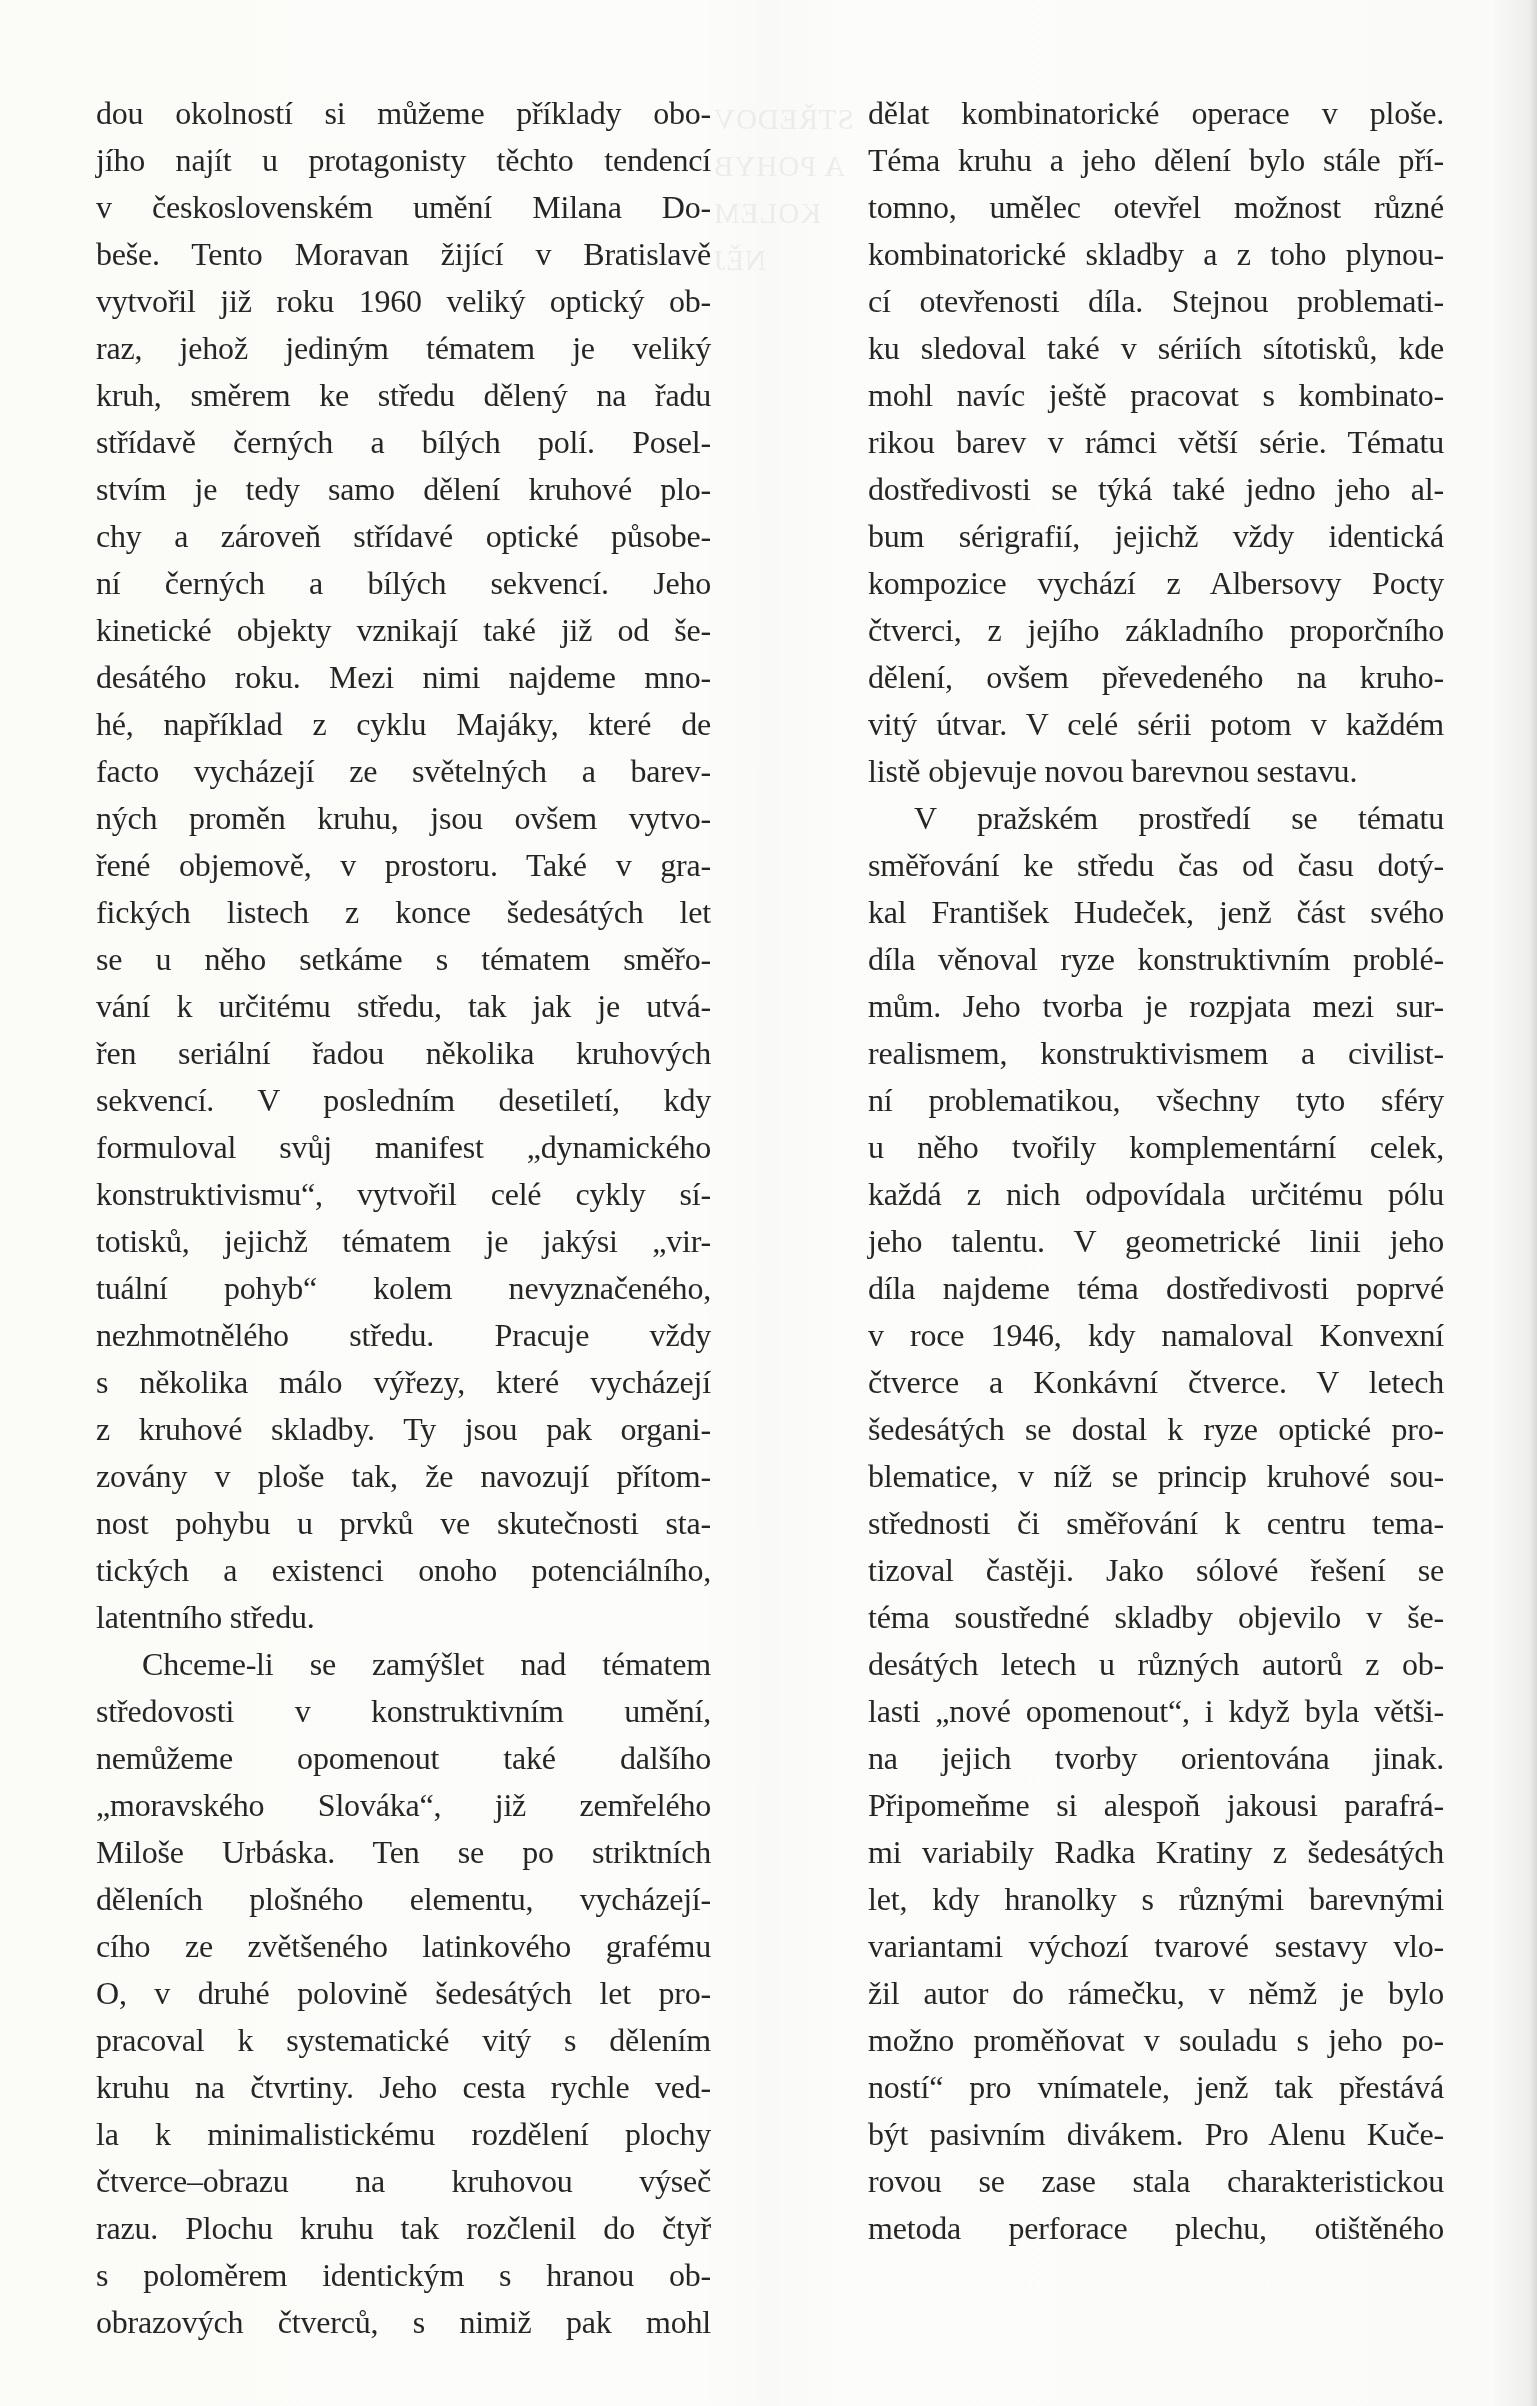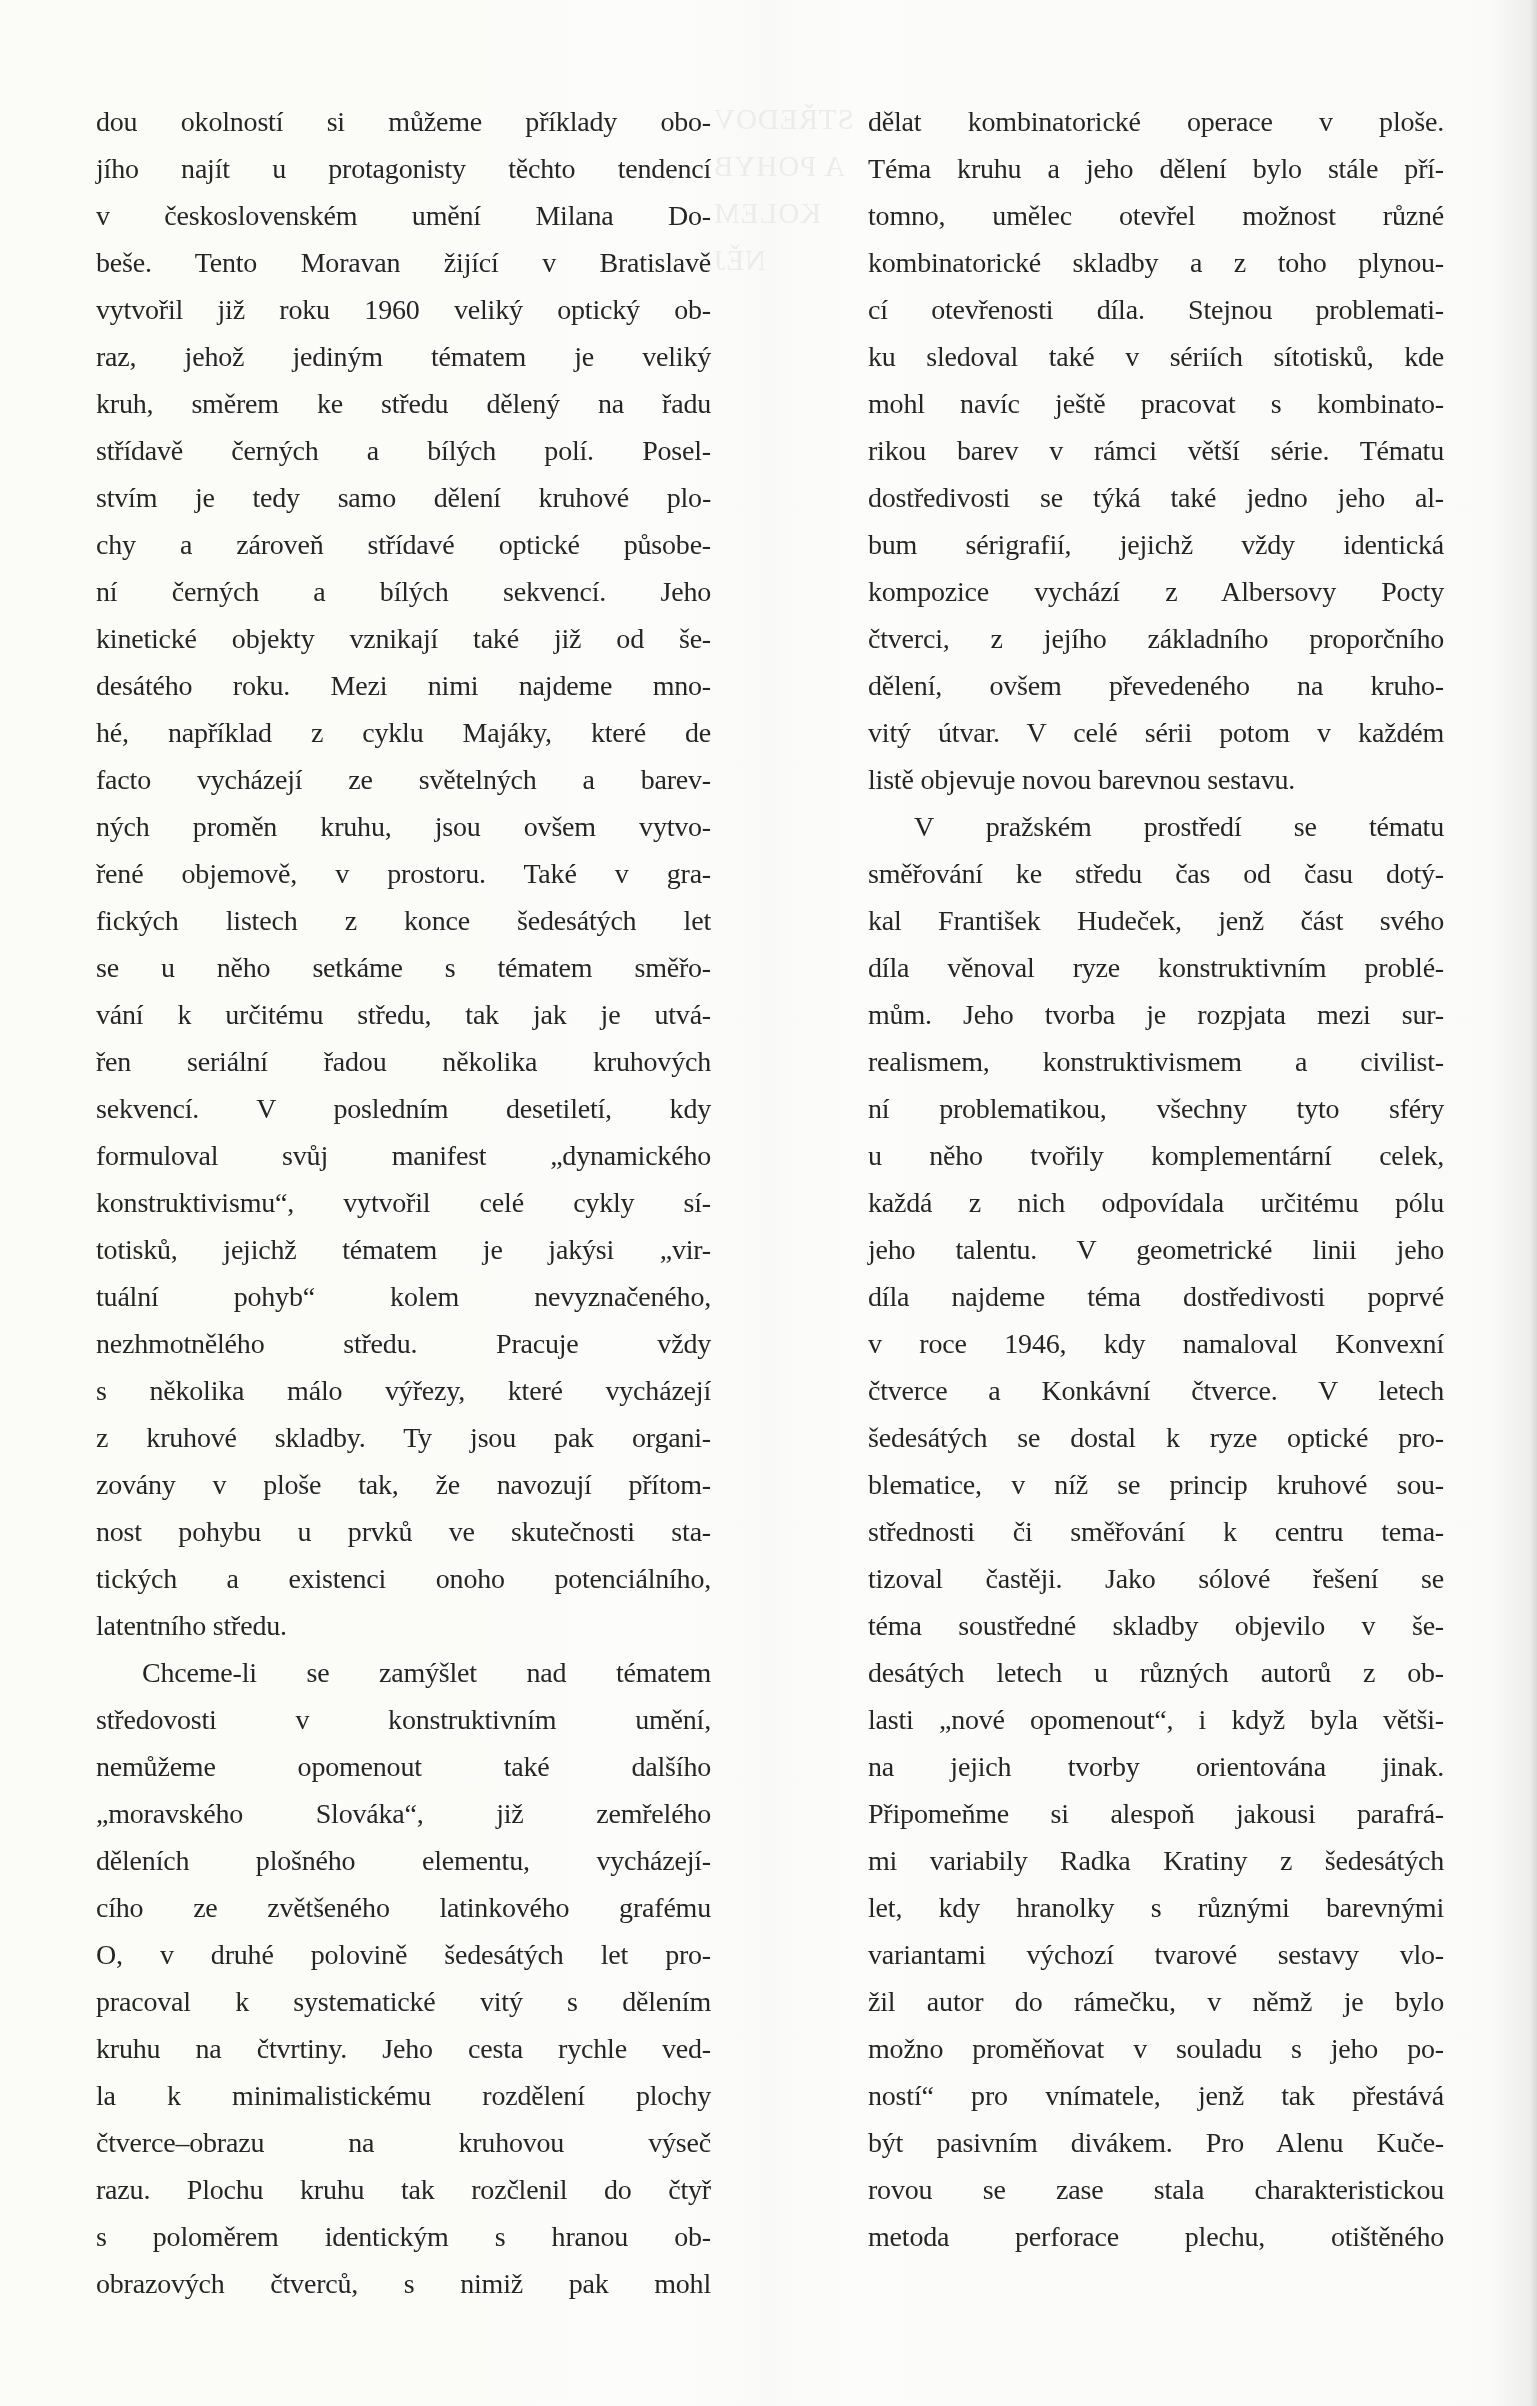--- a/index.html
+++ b/index.html
@@ -29,22 +29,22 @@
       font-size: 29px;
       line-height: 47px;
       color: #ececea;
       text-align: right;
       letter-spacing: 1px;
       transform: scaleX(-1);
       pointer-events: none;
     }
     .col {
       position: absolute;
-      top: 98px;
-      font-size: 28px;
+      top: 90px;
+      font-size: 32px;
       line-height: 47px;
       letter-spacing: -0.2px;
     }
     .col-left { left: 96px; width: 615px; }
     .col-right { left: 868px; width: 576px; }
     .line {
       display: block;
       white-space: nowrap;
       text-align: justify;
       text-align-last: justify;
@@ -96,20 +96,21 @@
     <span class="line">s několika málo výřezy, které vycházejí</span>
     <span class="line">z kruhové skladby. Ty jsou pak organi-</span>
     <span class="line">zovány v ploše tak, že navozují přítom-</span>
     <span class="line">nost pohybu u prvků ve skutečnosti sta-</span>
     <span class="line">tických a existenci onoho potenciálního,</span>
     <span class="line last">latentního středu.</span>
     <span class="line indent">Chceme-li se zamýšlet nad tématem</span>
     <span class="line">středovosti v konstruktivním umění,</span>
     <span class="line">nemůžeme opomenout také dalšího</span>
     <span class="line">„moravského Slováka“, již zemřelého</span>
+    <span class="line">Miloše Urbáska. Ten se po striktních</span>
     <span class="line">děleních plošného elementu, vycházejí-</span>
     <span class="line">cího ze zvětšeného latinkového grafému</span>
     <span class="line">O, v druhé polovině šedesátých let pro-</span>
     <span class="line">pracoval k systematické vitý s dělením</span>
     <span class="line">kruhu na čtvrtiny. Jeho cesta rychle ved-</span>
     <span class="line">la k minimalistickému rozdělení plochy</span>
     <span class="line">čtverce–obrazu na kruhovou výseč</span>
     <span class="line">razu. Plochu kruhu tak rozčlenil do čtyř</span>
     <span class="line">s poloměrem identickým s hranou ob-</span>
     <span class="line">obrazových čtverců, s nimiž pak mohl</span>

